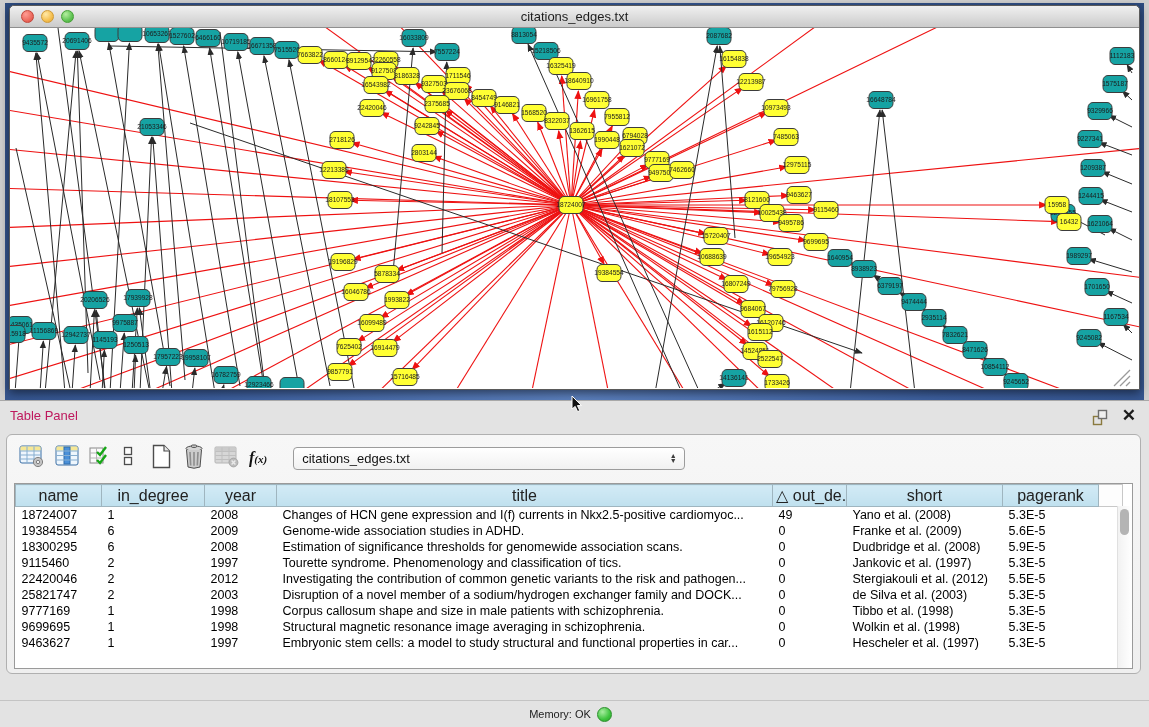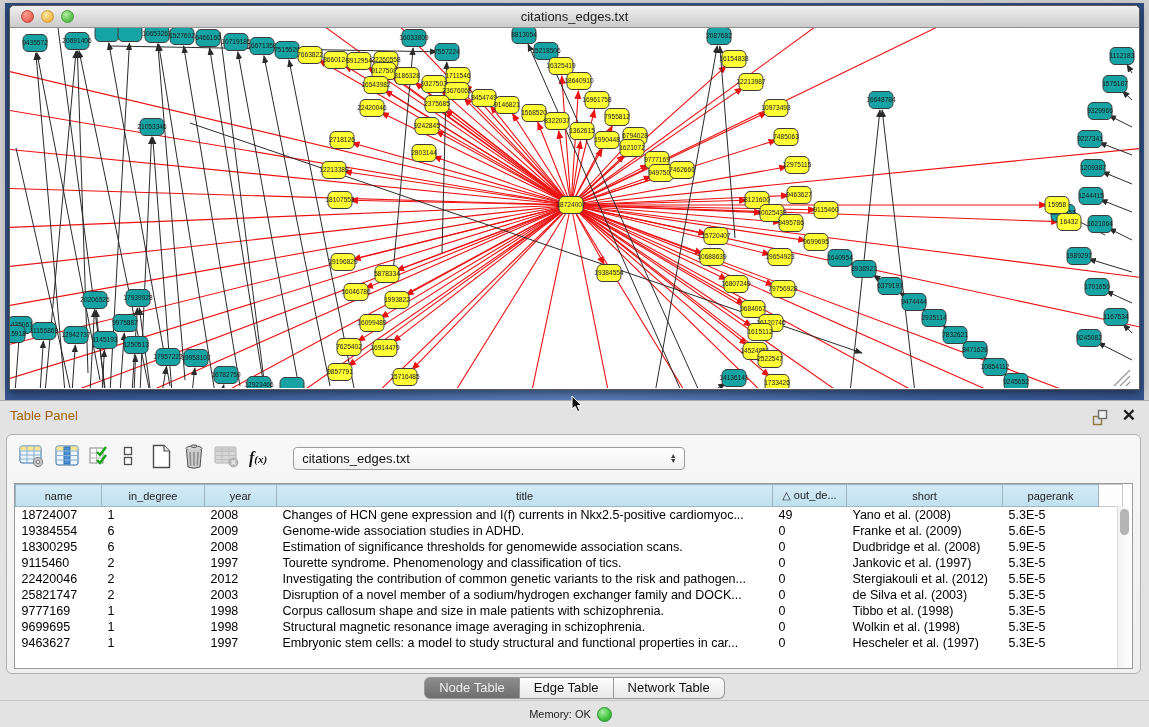--- a/index.html
+++ b/index.html
@@ -23,41 +23,41 @@
   .light.green{background:radial-gradient(circle at 35% 30%,#b5eea0,#61c454 60%,#47a53a);border:1px solid #44a035;}
   .graph-canvas{position:absolute;left:0;top:22px;width:1129px;height:360px;overflow:hidden;background:#fff;}
 
   
   .cursor{position:absolute;left:571px;top:396px;z-index:60;}
 
   
   .table-panel{position:absolute;left:0;top:400px;width:1149px;height:327px;
                background:#e3e3e3;border-top:1px solid #a8a8a8;box-sizing:border-box;}
   .panel-titlebar{position:relative;height:32px;}
-  .panel-title{position:absolute;left:10px;top:0;line-height:30px;font-size:13px;color:#a16207;}
+  .panel-title{position:absolute;left:10px;top:0;line-height:30px;font-size:13px;color:#be185d;}
   .float-btn{position:absolute;right:40px;top:8px;width:18px;height:17px;cursor:default;}
   .close-btn{position:absolute;right:13px;top:4px;font-size:17px;font-weight:bold;color:#1b1b1b;}
 
   .panel-inner{position:absolute;left:6px;top:33px;width:1135px;height:240px;box-sizing:border-box;
                background:linear-gradient(#f7f7f7,#efefef);border:1px solid #b0b0b0;border-radius:6px;}
   .toolbar{position:absolute;left:12px;top:8px;height:30px;display:flex;align-items:center;}
   .tb-icon{display:inline-block;margin-right:12px;}
   .fx{font-family:"Liberation Serif",serif;font-style:italic;font-weight:bold;font-size:16px;color:#111;}
   .fx small{font-size:11px;font-weight:bold;}
   .combo{width:392px;height:23px;margin-left:14px;box-sizing:border-box;border:1px solid #9c9c9c;border-radius:4px;
          background:linear-gradient(#ffffff,#f1f1f1);display:flex;align-items:center;box-shadow:inset 0 1px 1px rgba(255,255,255,.8);}
   .combo-text{flex:1;font-size:13px;color:#111;padding-left:8px;}
   .combo-arrows{width:14px;display:flex;flex-direction:column;align-items:center;margin-right:4px;color:#3d3d3d;}
   .combo-arrows span{font-size:7px;line-height:5px;}
 
   .table-wrap{position:absolute;left:7px;top:48px;right:7px;bottom:4px;background:#fff;
               border:1px solid #9a9a9a;overflow:hidden;}
   table.grid{border-collapse:collapse;table-layout:fixed;width:1107px;}
   table.grid th{height:21px;background:linear-gradient(#d3ebf6,#bfe0ee);border:1px solid #9fb5bf;
-                font-weight:normal;font-size:11px;color:#222;text-align:center;padding:0 3px;
+                font-weight:normal;font-size:16px;color:#222;text-align:center;padding:0 3px;
                 overflow:hidden;white-space:nowrap;}
   table.grid th.filler{background:#fdfdfd;border-color:#c8c8c8;}
   table.grid td{height:16px;font-size:12.5px;color:#000;padding:0 0 0 6px;white-space:nowrap;
                 overflow:hidden;border:none;}
   .vtrack{position:absolute;top:22px;right:0;width:14px;bottom:0;background:linear-gradient(to right,#f2f2f2,#ffffff);
           border-left:1px solid #e0e0e0;}
   .vthumb{position:absolute;left:2px;top:3px;width:9px;height:26px;background:#b4b4b4;border-radius:5px;}
 
   .tabs{position:absolute;left:0;top:276px;width:100%;display:flex;justify-content:center;}
   .tab{font-size:13px;line-height:20px;padding:0 14px;background:linear-gradient(#fdfdfd,#e9e9e9);
@@ -942,23 +942,18 @@
               <td></td>
             </tr>
           </tbody>
       </table>
       <div class="vtrack">
         <div class="vthumb"></div>
       </div>
     </div>
   </div>
 
-  <div class="tabs">
-      <div class="tab active">Node Table</div>
-      <div class="tab">Edge Table</div>
-      <div class="tab">Network Table</div>
-    </div>
 
   <div class="statusbar">
     <span class="mem-label">Memory: OK</span>
     <span class="mem-dot"></span>
   </div>
 </div>
 
 </body></html>

